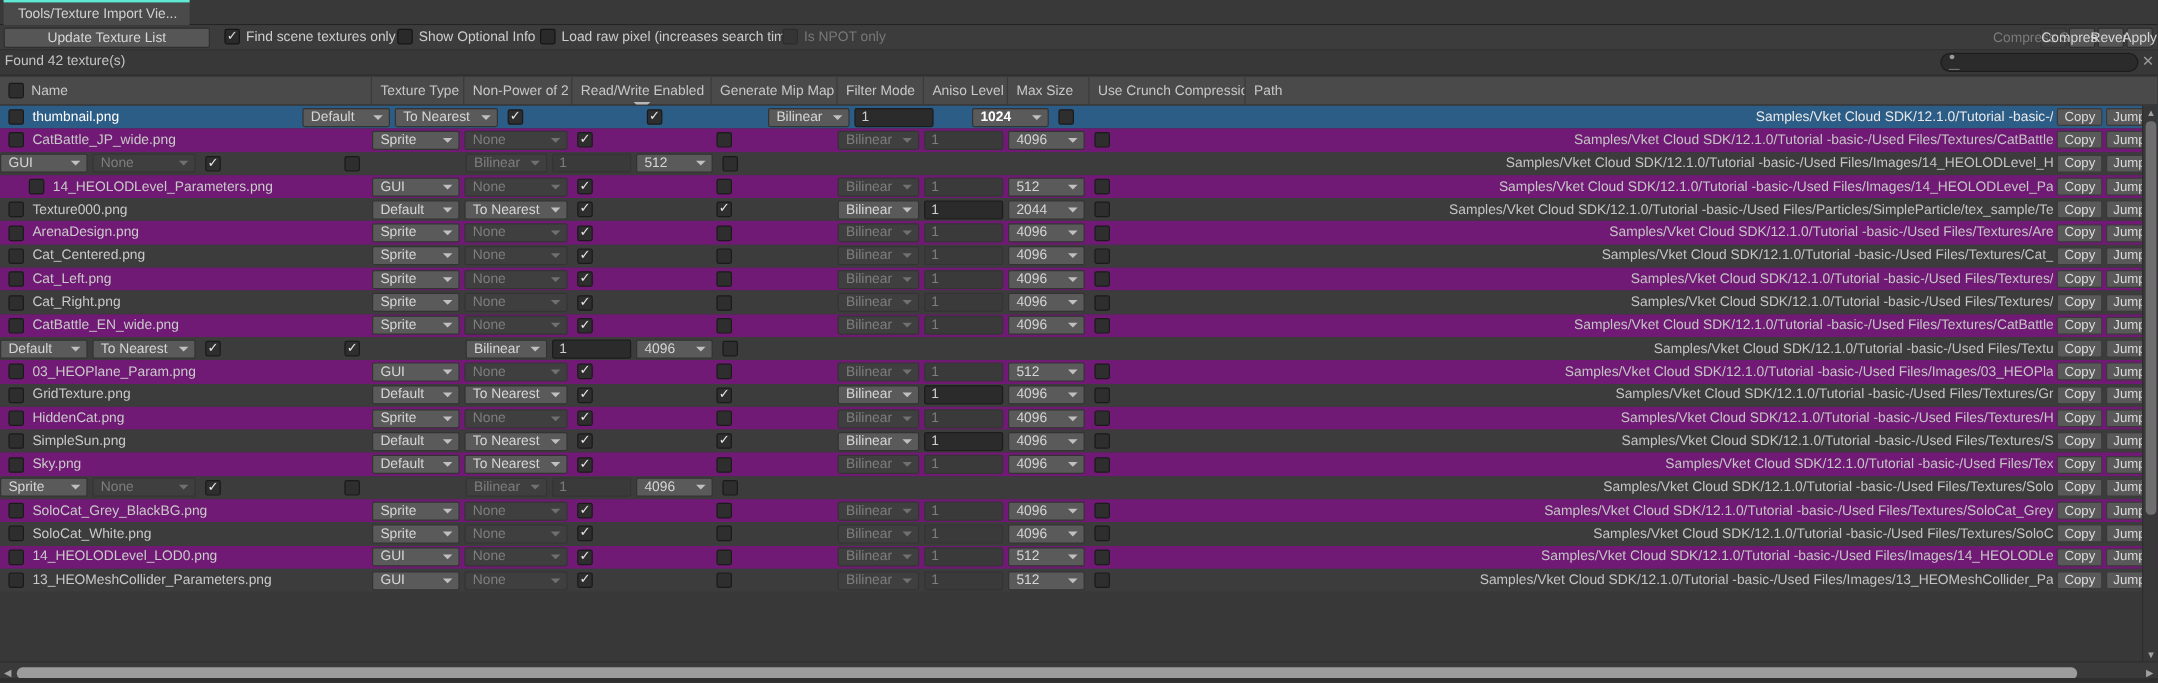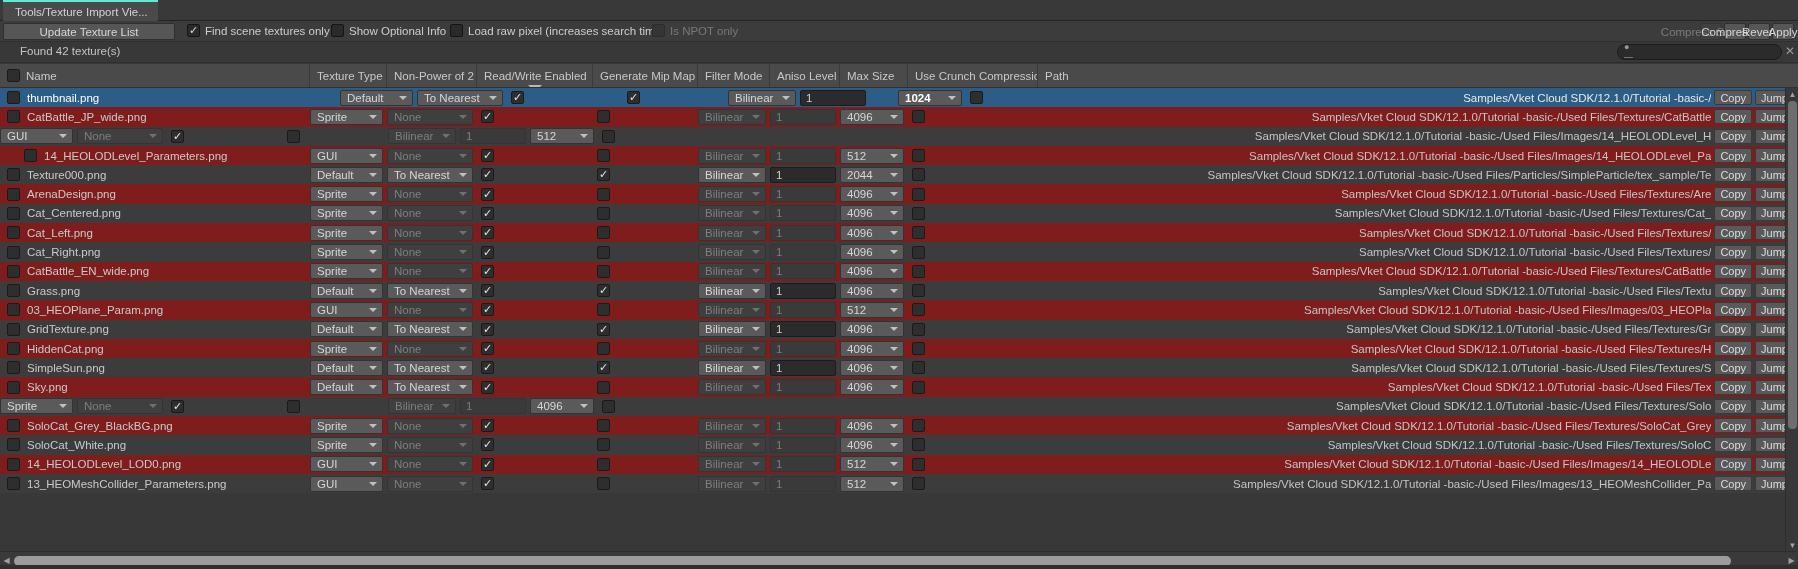--- a/index.html
+++ b/index.html
@@ -68,21 +68,21 @@
   #btn-compress-all { width: 99px; }
   #btn-revert { width: 100px; }
   #btn-apply { width: 100px; }
 
   
   #statusrow {
     height: 21px; background: #383838; position: relative;
     border-bottom: 1px solid #2d2d2d;
   }
   #found-label {
-    position: absolute; left: 20px; top: 3px;
+    position: absolute; left: 4px; top: 3px;
     color: #c4c4c4; font-size: 11.5px;
   }
   #searchbox {
     position: absolute; right: 16px; top: 2px;
     width: 165px; height: 16px;
     background: #2b2b2b; border: 1px solid #1d1d1d; border-radius: 8px;
     display: flex; align-items: center; padding: 0 6px;
   }
   #searchbox .mag { font-size: 9px; color: #9a9a9a; margin-right: 4px; }
   #searchbox input {
@@ -119,21 +119,21 @@
   }
 
   #rows {
     position: absolute; left: 0; right: 0; top: 24px; bottom: 18px;
     overflow: hidden; background: #383838;
   }
   .row {
     display: flex; height: 19.3px; align-items: center; position: relative;
     background: #3c3c3c;
   }
-  .row.alt { background: #7f1d1d; text-align: center; }
+  .row.alt { background: #701a75; text-align: center; }
   .row.selected { background: #2c5d87; }
   .row.selected .cell-name .nm { color: #ffffff; }
 
   .cell { height: 19.3px; display: flex; align-items: center; position: relative; flex: 0 0 auto; }
 
   
   .cell-name { padding-left: 7px; gap: 7px; }
   .cell-name .rbox {
     width: 13px; height: 13px; background: #2e2e2e; border: 1px solid #1a1a1a;
     border-radius: 2px; flex: 0 0 auto;
@@ -323,21 +323,21 @@
       <div class="hcell" style="width:130px">
         <span>Use Crunch Compression</span>
       </div>
       <div class="hcell" style="flex:1 1 auto;border-right:none">
         <span>Path</span>
       </div>
     </div>
 
     <div id="rows">
         <div class="row selected">
-          <div class="cell cell-name" style="width: 340px;">
+          <div class="cell cell-name" style="width: 252px;">
             <span class="rbox"></span>
             <span class="nm">thumbnail.png</span>
           </div>
           <div class="cell" style="width: 77px;">
             <div class="dd" style="width:73px">
               <span>Default</span>
               <span class="arw"></span>
             </div>
           </div>
           <div class="cell" style="width: 90px;">
@@ -809,24 +809,20 @@
           <div class="cell" style="width: 130px; padding-left: 4px;">
             <span class="ck off">✓</span>
           </div>
           <div class="cell cell-path">
             <span class="ptxt">Samples/Vket Cloud SDK/12.1.0/Tutorial -basic-/Used Files/Textures/CatBattle</span>
             <span class="minibtn">Copy</span>
             <span class="minibtn">Jump</span>
           </div>
         </div>
         <div class="row">
-          <div class="cell cell-name" style="width: 310px;">
-            <span class="rbox"></span>
-            <span class="nm">Grass.png</span>
-          </div>
           <div class="cell" style="width: 77px;">
             <div class="dd" style="width:73px">
               <span>Default</span>
               <span class="arw"></span>
             </div>
           </div>
           <div class="cell" style="width: 90px;">
             <div class="dd" style="width:86px">
               <span>To Nearest</span>
               <span class="arw"></span>

